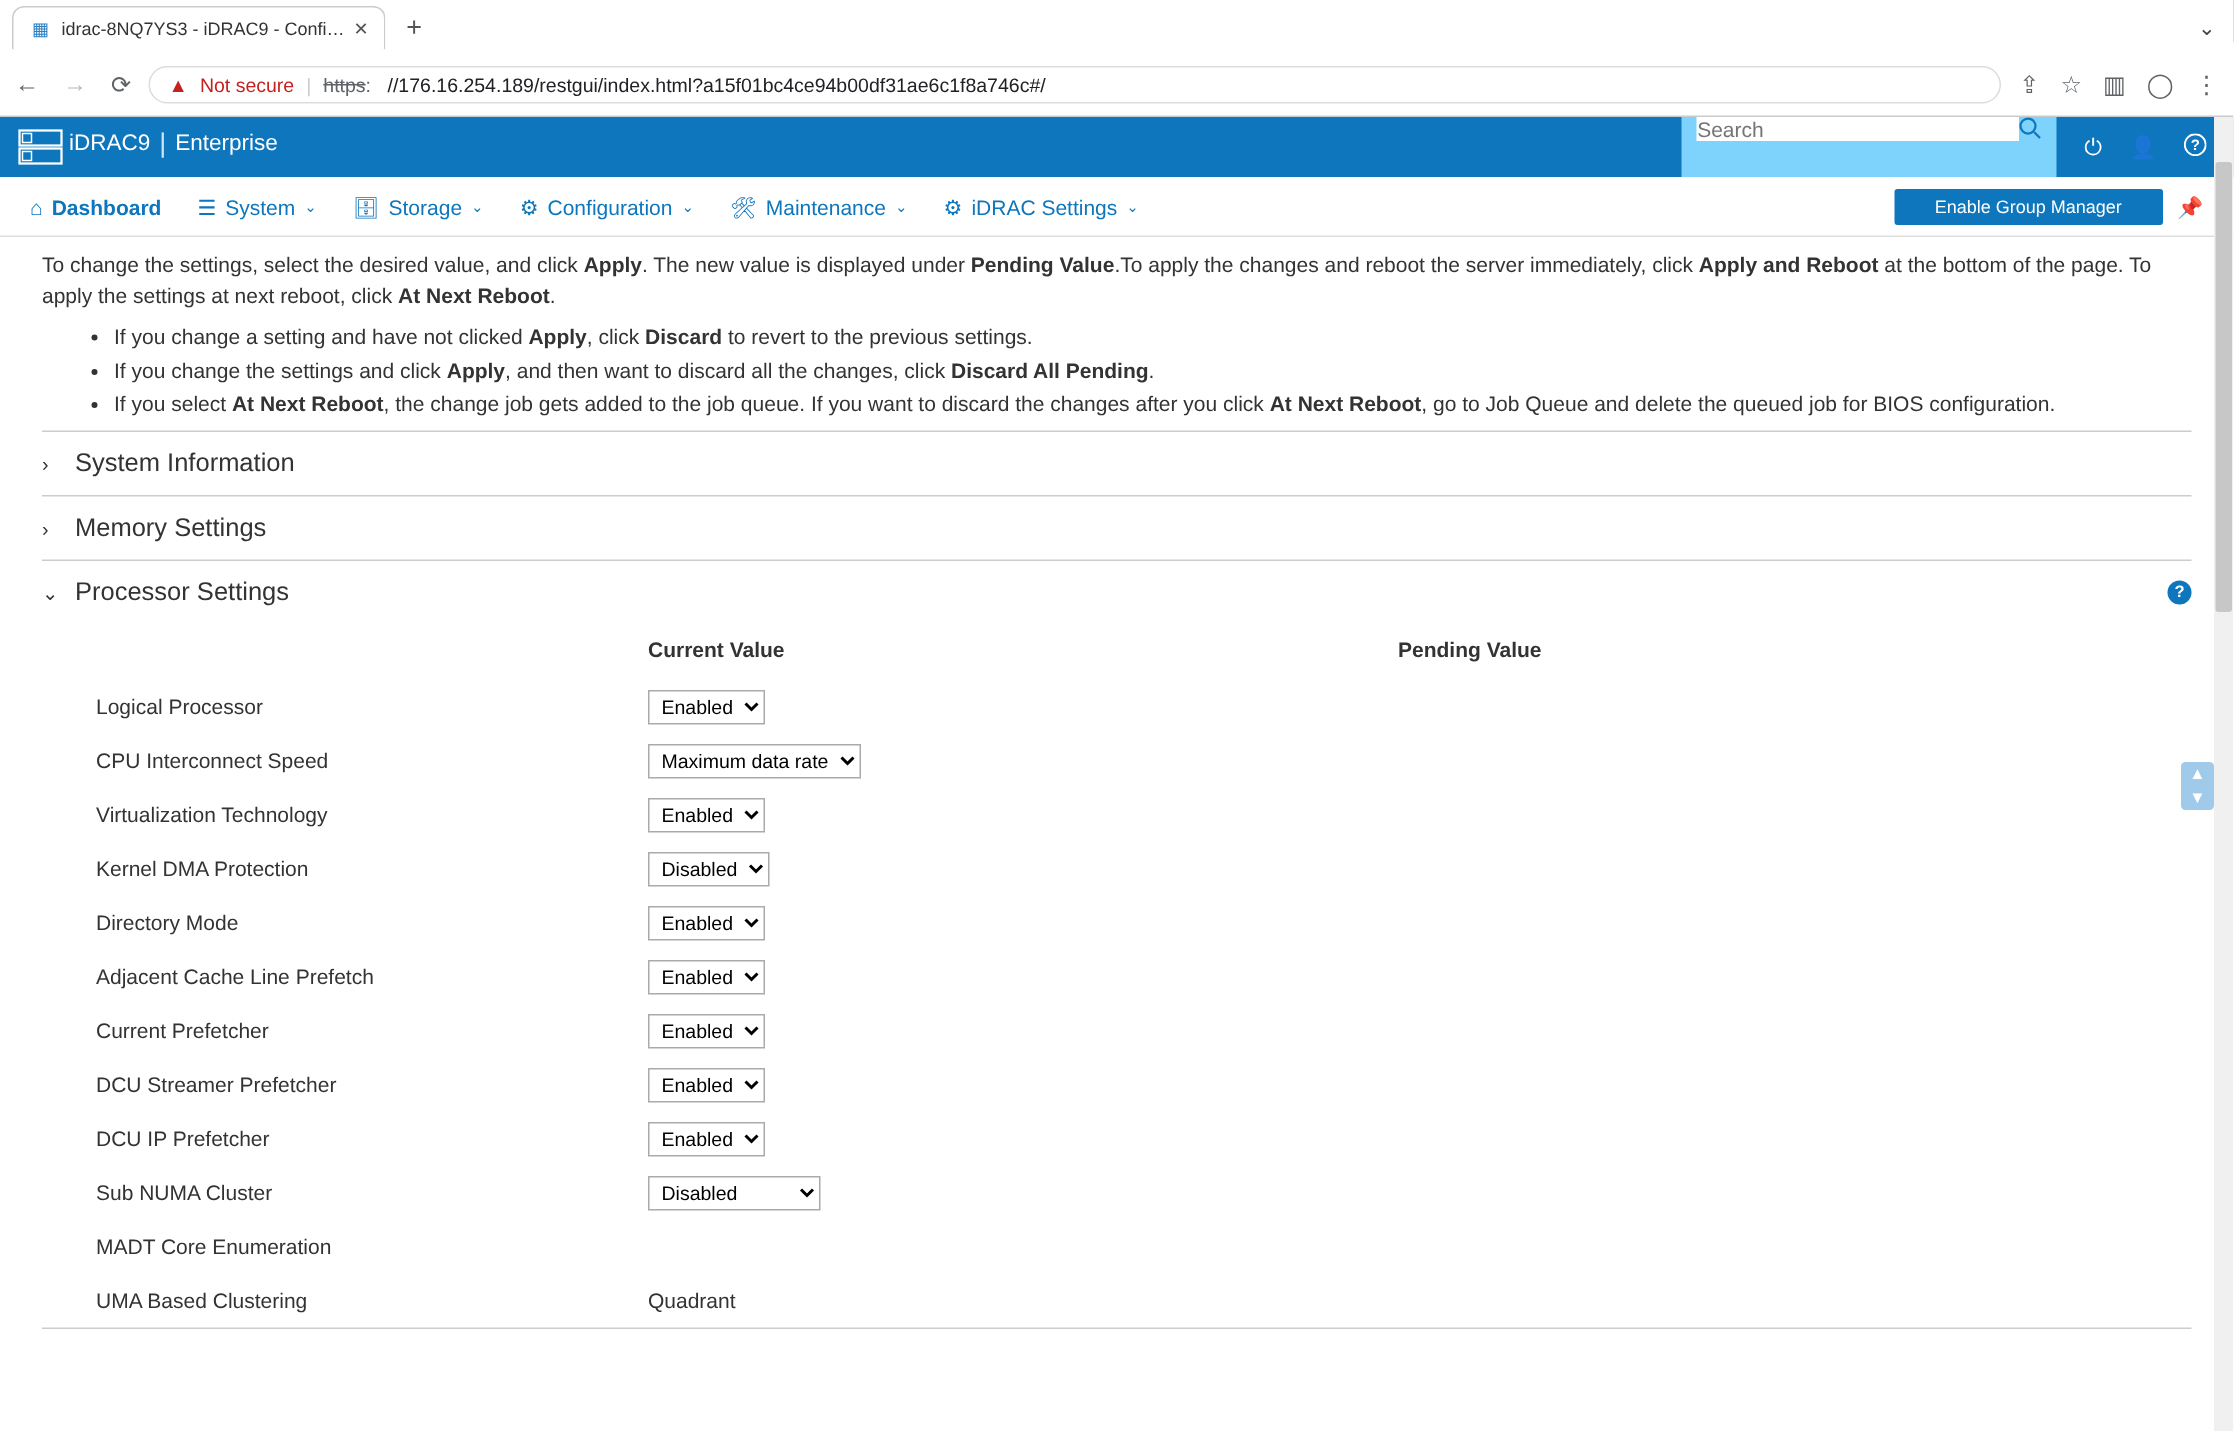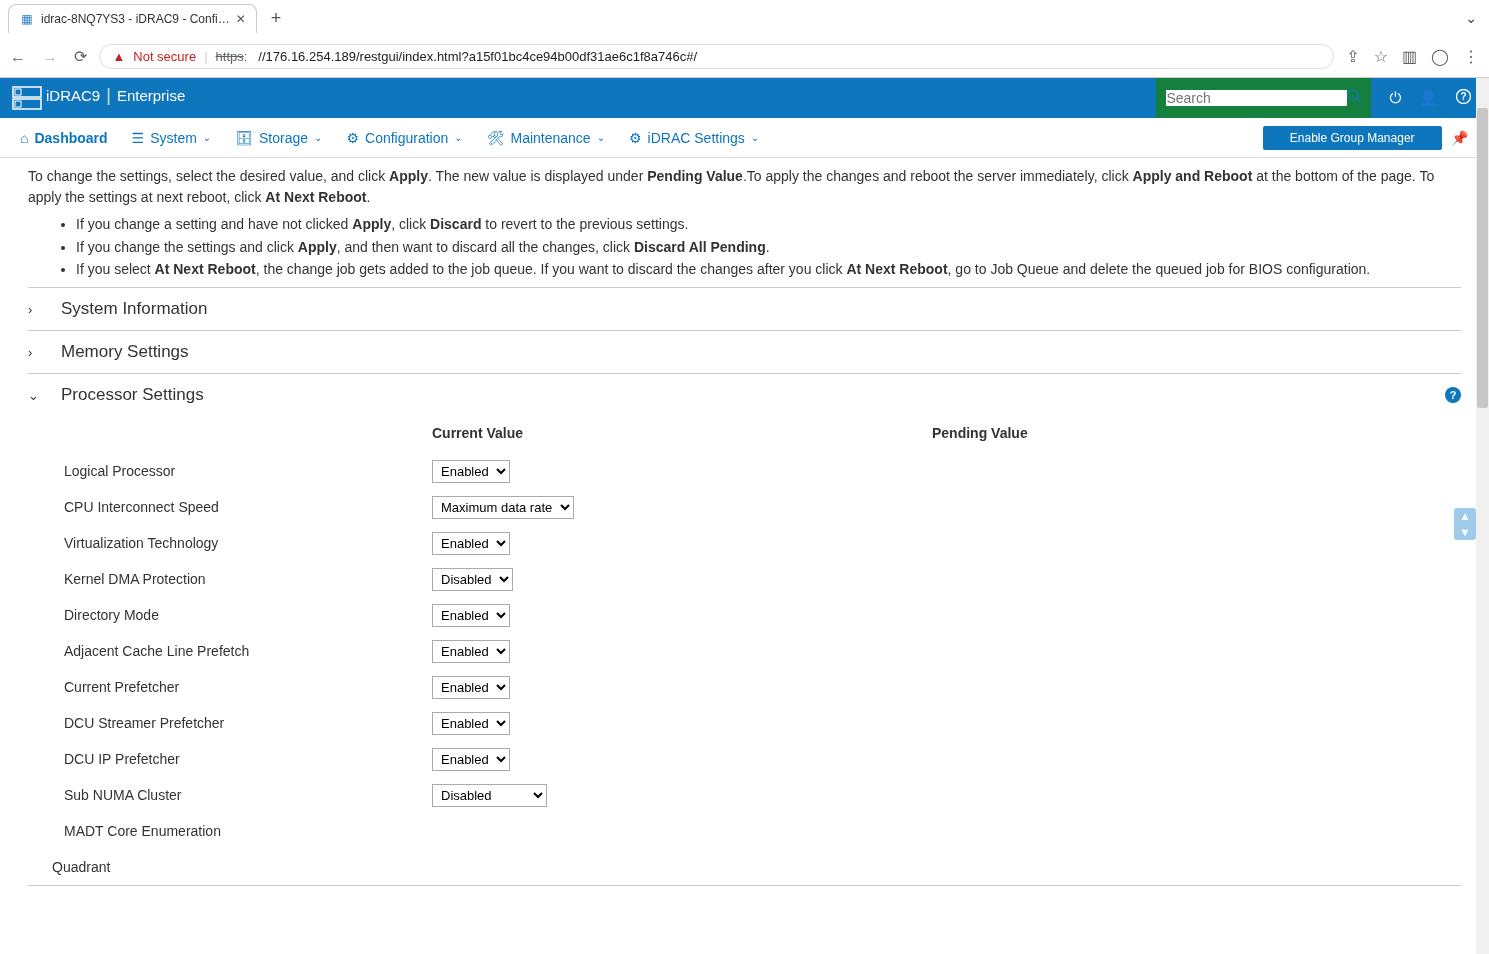--- a/index.html
+++ b/index.html
@@ -30,21 +30,21 @@
 .addr-right { display: flex; gap: 14px; align-items: center; color: #5f6368; }
 
 
 .app-container { height: calc(100vh - 74px); overflow: hidden; position: relative; }
 .idrac-header { background: #0d76bd; color: #fff; display: flex; align-items: center; height: 40px; }
 .logo-box { display: flex; align-items: flex-start; padding: 0 12px; gap: 4px; }
 .logo-icon { width: 30px; height: 26px; display: flex; align-items: center; justify-content: center; }
 .brand { display: flex; align-items: center; font-size: 15px; }
 .brand-sep { margin: 0 6px; font-size: 18px; opacity: 0.8; }
 .header-right { margin-left: auto; display: flex; align-items: center; height: 100%; }
-.search-box { background: #15803d; display: flex; align-items: center; padding: 0 10px; width: 215px; height: 40px; }
+.search-box { background: #7dd3fc; display: flex; align-items: flex-start; padding: 0 10px; width: 250px; height: 40px; }
 .search-input { border: none; outline: none; font-size: 14px; flex: 1; color: #333; }
 .search-icon { color: #0d76bd; font-size: 15px; }
 .header-icons { display: flex; gap: 18px; padding: 0 18px; align-items: center; font-size: 15px; }
 
 
 .nav-menu { display: flex; align-items: center; padding: 0 20px; height: 40px; border-bottom: 1px solid #ddd; color: #0d76bd; gap: 24px; }
 .nav-item { display: flex; align-items: center; gap: 6px; cursor: pointer; font-size: 14px; }
 .nav-item.active { font-weight: 600; }
 .chev { font-size: 10px; }
 .nav-right { margin-left: auto; display: flex; align-items: center; gap: 10px; }
@@ -53,21 +53,21 @@
 
 
 .content { padding: 8px 28px 20px 28px; height: calc(100% - 80px); overflow-y: auto; }
 .instructions { font-size: 14px; color: #333; line-height: 1.5; margin-bottom: 6px; }
 .instructions b { font-weight: 600; }
 .bullet-list { list-style: disc; padding-left: 48px; margin-top: 6px; font-size: 14px; line-height: 1.55; }
 .bullet-list li { margin-bottom: 1px; }
 
 .section { border-top: 1px solid #ccc; padding: 11px 0; }
 .section-header { display: flex; align-items: center; cursor: pointer; gap: 8px; }
-.section-title { font-size: 17px; color: #333; margin-left: 11px; }
+.section-title { font-size: 17px; color: #333; }
 .section-chev { font-size: 13px; width: 14px; }
 .section-help { margin-left: auto; width: 16px; height: 16px; border-radius: 50%; background: #0d76bd; color: #fff; display: flex; align-items: center; justify-content: center; font-size: 11px; font-weight: bold; }
 
 .settings-table { margin-top: 12px; margin-left: 24px; }
 .settings-header-row { display: flex; padding: 8px 0 12px 0; }
 .col-label { width: 380px; padding-left: 12px; }
 .col-current { width: 500px; font-weight: 600; font-size: 14px; }
 .col-pending { font-weight: 600; font-size: 14px; }
 .settings-row { display: flex; align-items: center; min-height: 36px; }
 .row-label { width: 380px; padding-left: 12px; font-size: 14px; color: #333; }
@@ -278,20 +278,21 @@
               <div class="row-value"><select><option>Enabled</option></select></div>
             </div>
             <div class="settings-row">
               <div class="row-label">Sub NUMA Cluster</div>
               <div class="row-value"><select style="min-width: 115px;"><option>Disabled</option></select></div>
             </div>
             <div class="settings-row">
               <div class="row-label">MADT Core Enumeration</div>
             </div>
             <div class="settings-row">
+              <div class="row-label">UMA Based Clustering</div>
               <div class="row-value"><span class="static">Quadrant</span></div>
             </div>
           </div>
       </div>
     </div>
 
   </div>
 
   <div class="scroll-nav">
     <div>▲</div>

